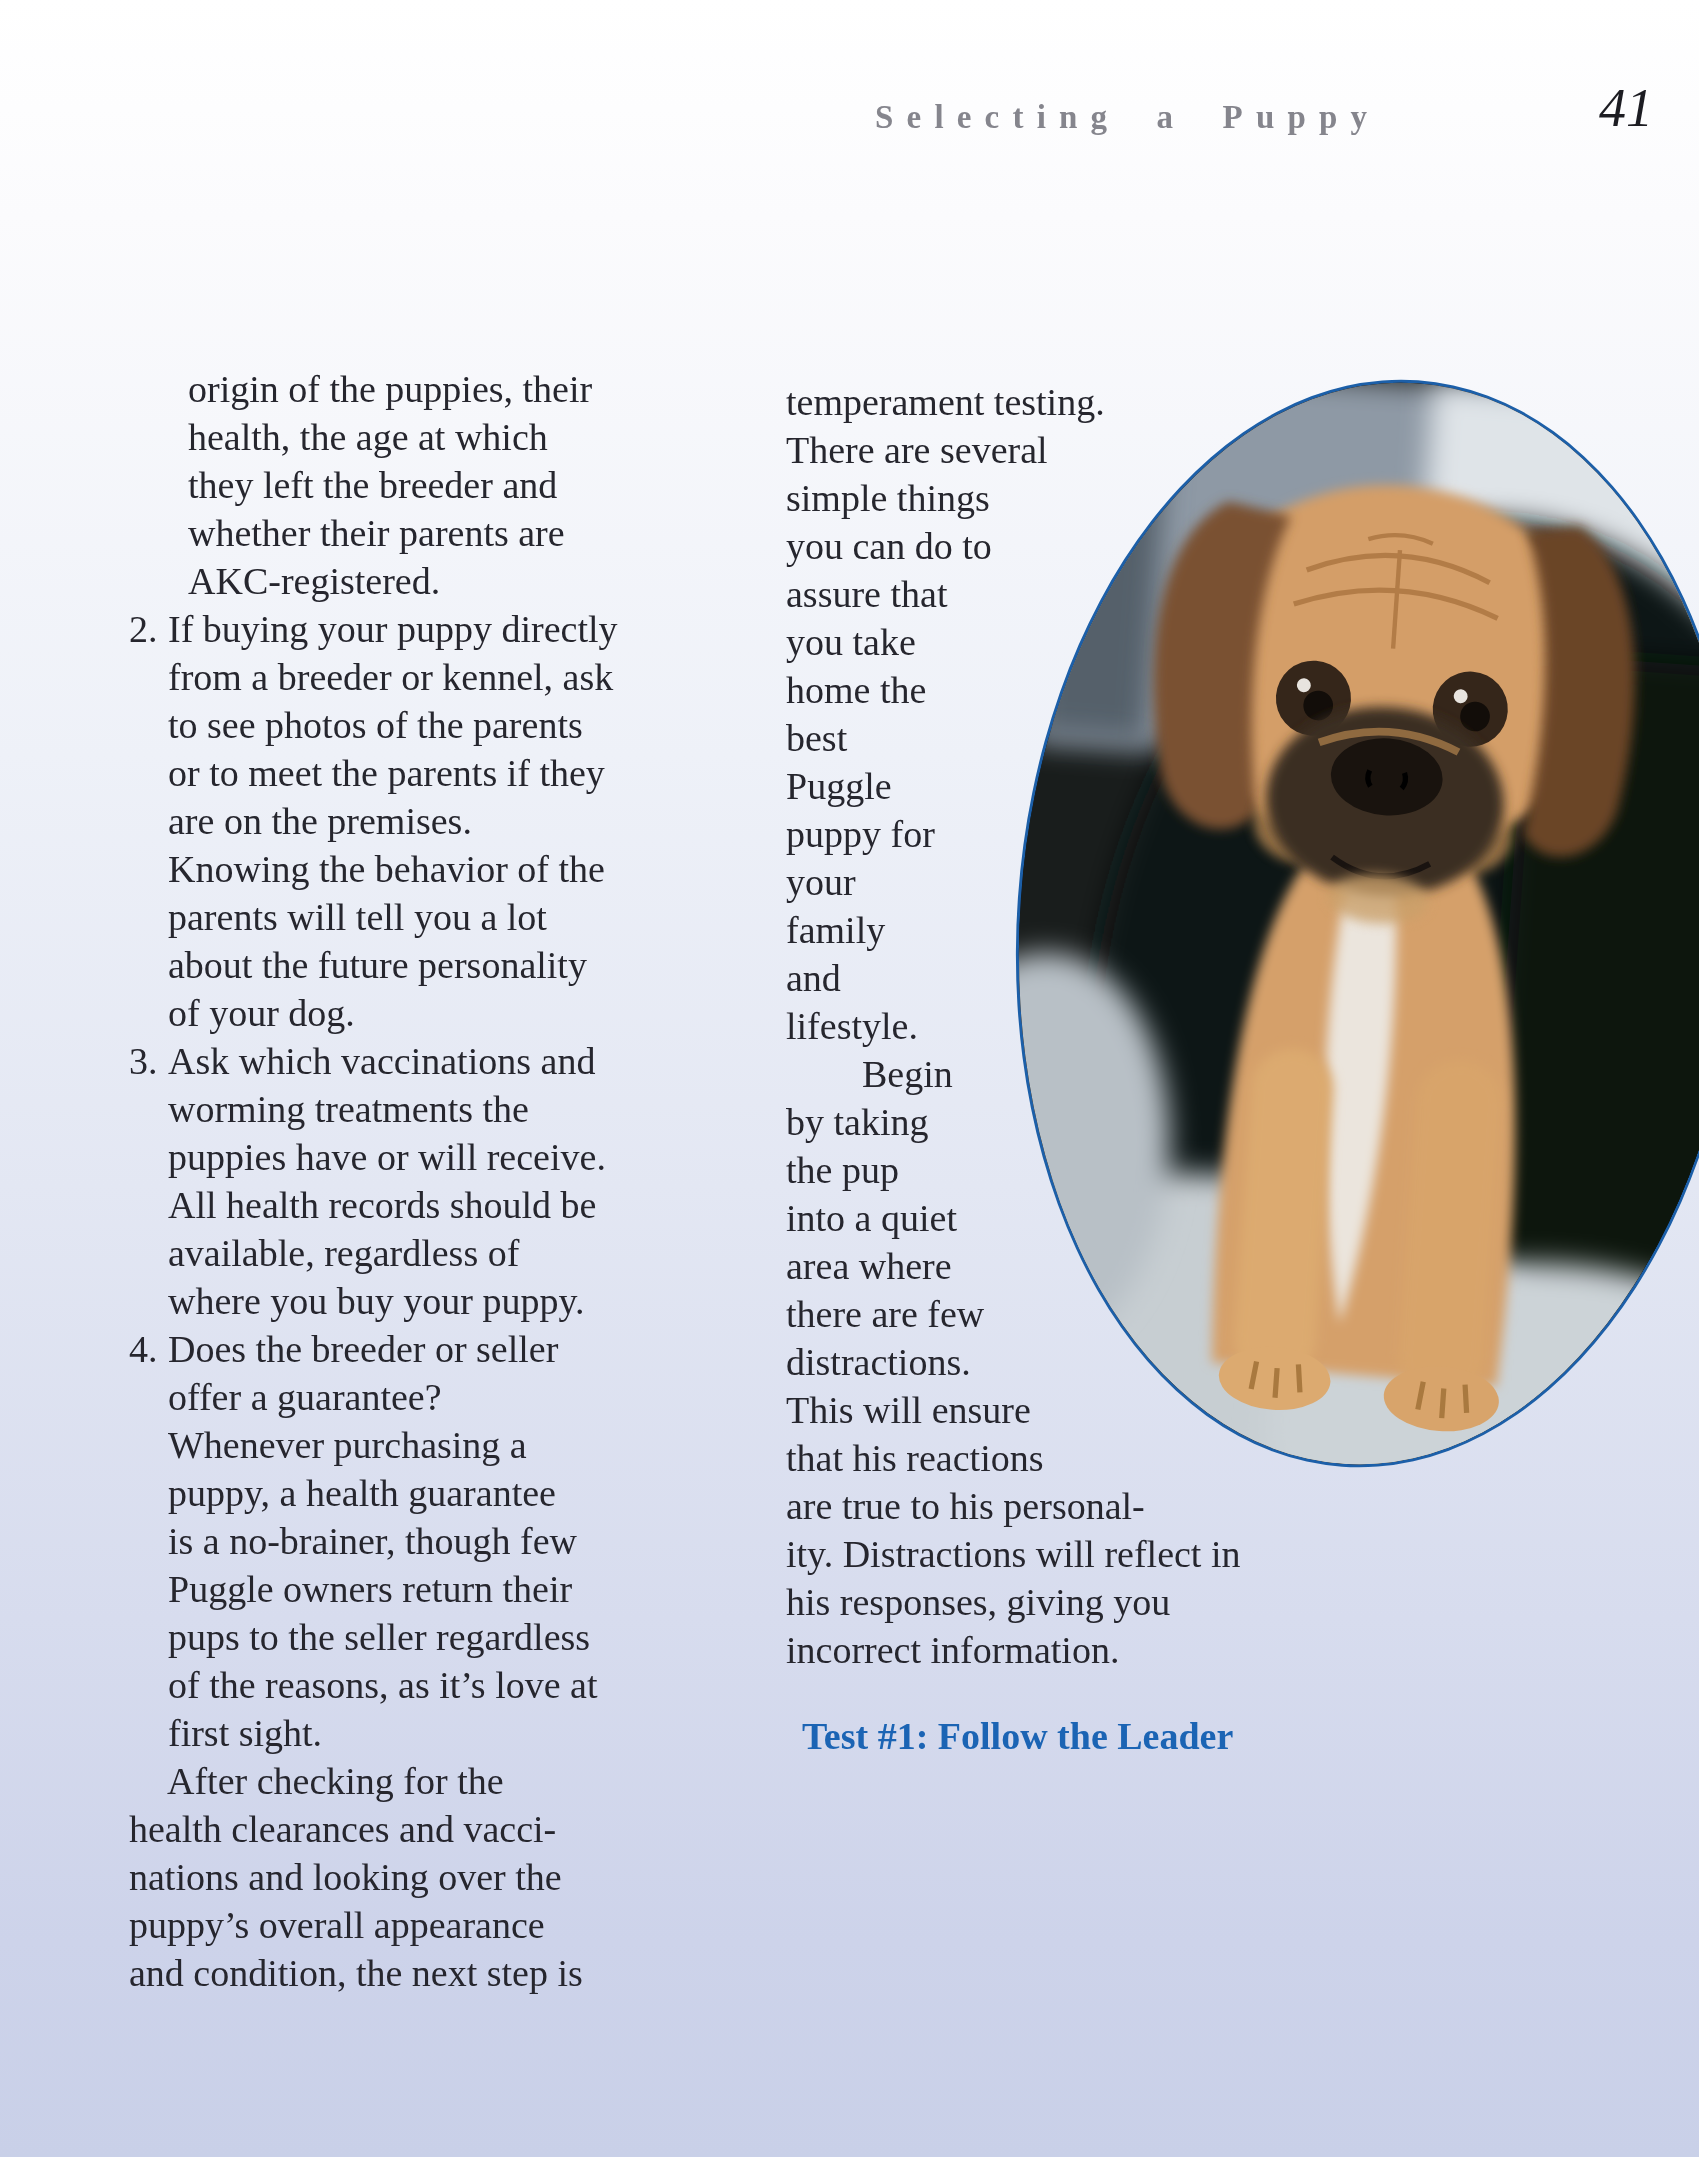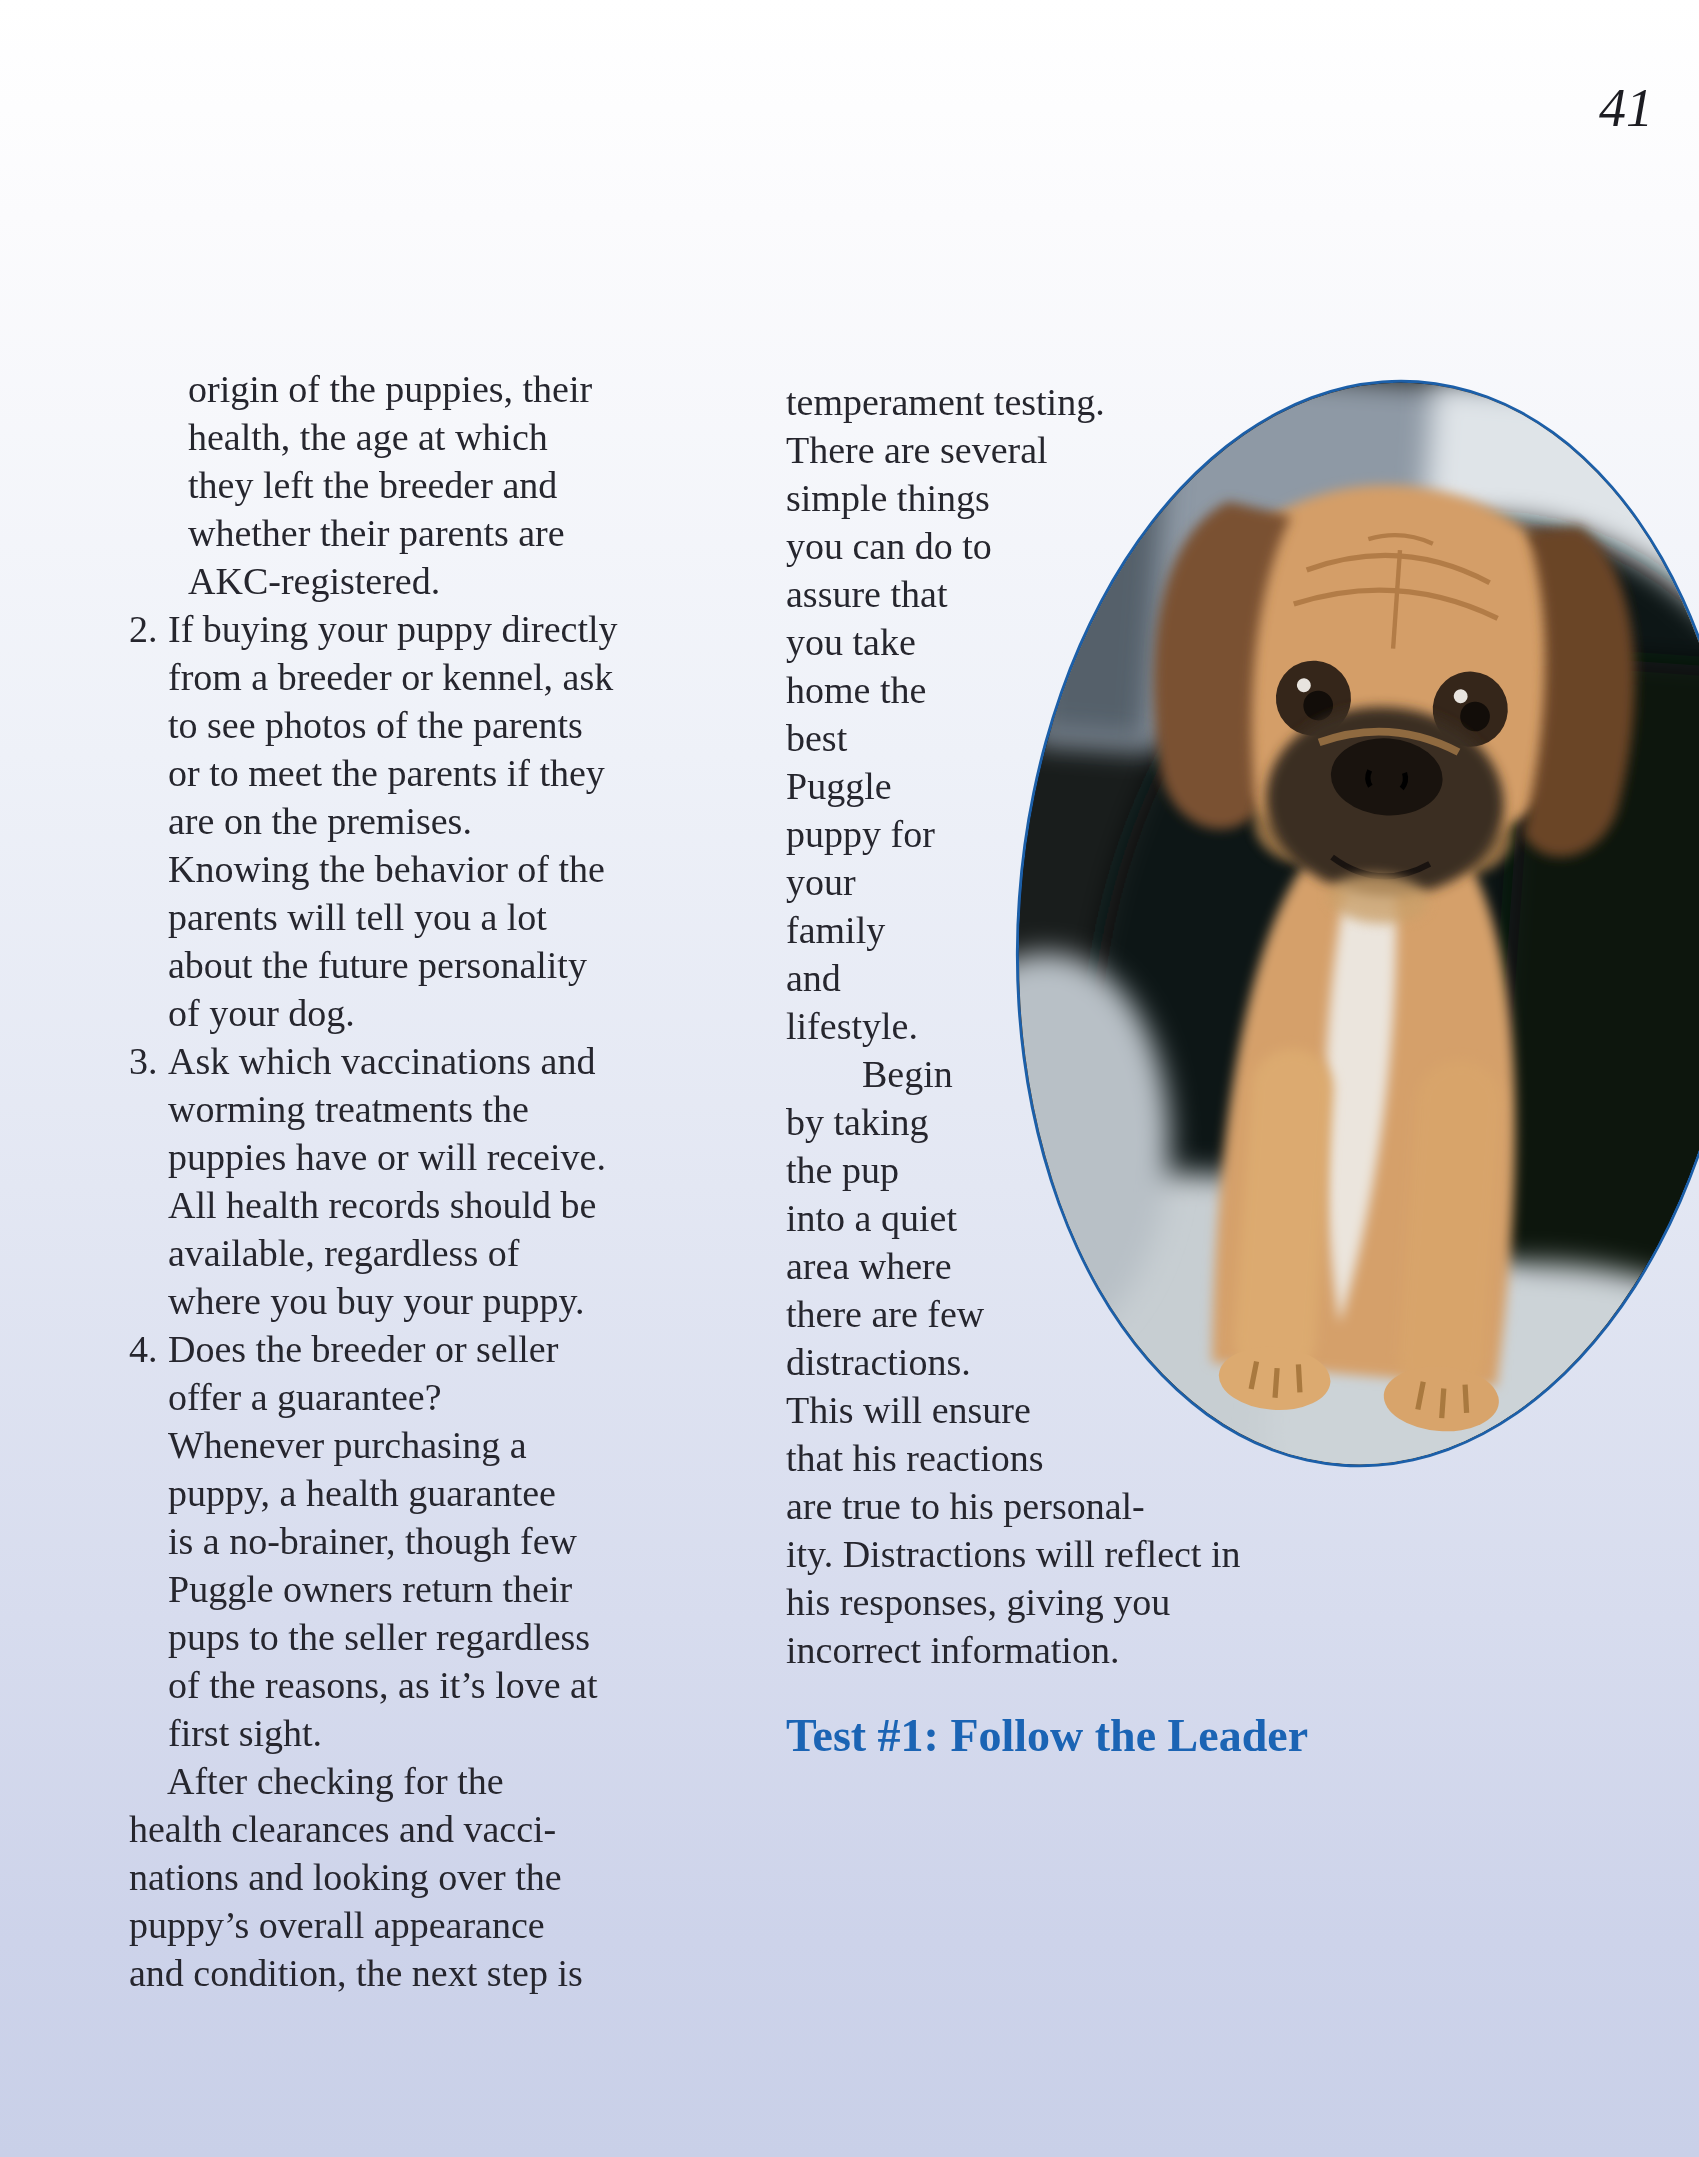--- a/index.html
+++ b/index.html
@@ -40,22 +40,22 @@
   }
   .right-column{
     position:absolute;left:786px;top:378px;width:611px;
     font-size:38px;line-height:48px;
   }
   .hang{margin-left:59px;}
   .list-item{position:relative;margin-left:39px;}
   .list-item .num{position:absolute;left:-39px;top:0;}
   .closing{margin-left:0;}
   .test-heading{
-    margin:38px 0 0 0;padding:0;
-    font-size:46px;line-height:48px;font-weight:700;
+    margin:38px 0 0 16px;padding:0;
+    font-size:38px;line-height:48px;font-weight:700;
     color:#1b64b4;font-family:"Liberation Serif", serif;
     white-space:nowrap;
   }
   .caption{
     position:absolute;left:1409px;top:1520px;width:279px;
     font-family:"Liberation Sans", sans-serif;
     font-size:38px;line-height:59px;font-weight:700;
     color:#1d5fa9;
   }
 </style>
@@ -117,20 +117,21 @@
         <ellipse cx="408" cy="480" rx="136" ry="108" fill="#3a2d22" filter="url(#soft2)"></ellipse>
         <path d="M 328 418 Q 408 383 488 418" stroke="#8f6a40" stroke-width="9" fill="none"></path>
         <ellipse cx="408" cy="452" rx="64" ry="44" fill="#19130e"></ellipse>
         <path d="M 388 446 Q 384 456 390 464 M 428 446 Q 432 456 426 464" stroke="#000000" stroke-width="6" fill="none"></path>
         <path d="M 352 548 Q 408 584 464 548" stroke="#191310" stroke-width="7" fill="none"></path>
         <ellipse cx="408" cy="592" rx="58" ry="28" fill="#caa06a" opacity="0.8" filter="url(#soft2)"></ellipse>
       </g>
     </svg>
   </div>
 
+  <div class="running-head">Selecting a Puppy</div>
   <div class="page-number">41</div>
 
   <div class="left-column">
     <div class="hang">origin of the puppies, their<br>health, the age at which<br>they left the breeder and<br>whether their parents are<br>AKC-registered.</div>
 
     <div class="list-item">
       <span class="num">2.</span>
       <div>If buying your puppy directly<br>from a breeder or kennel, ask<br>to see photos of the parents<br>or to meet the parents if they<br>are on the premises.<br>Knowing the behavior of the<br>parents will tell you a lot<br>about the future personality<br>of your dog.</div>
     </div>
 

